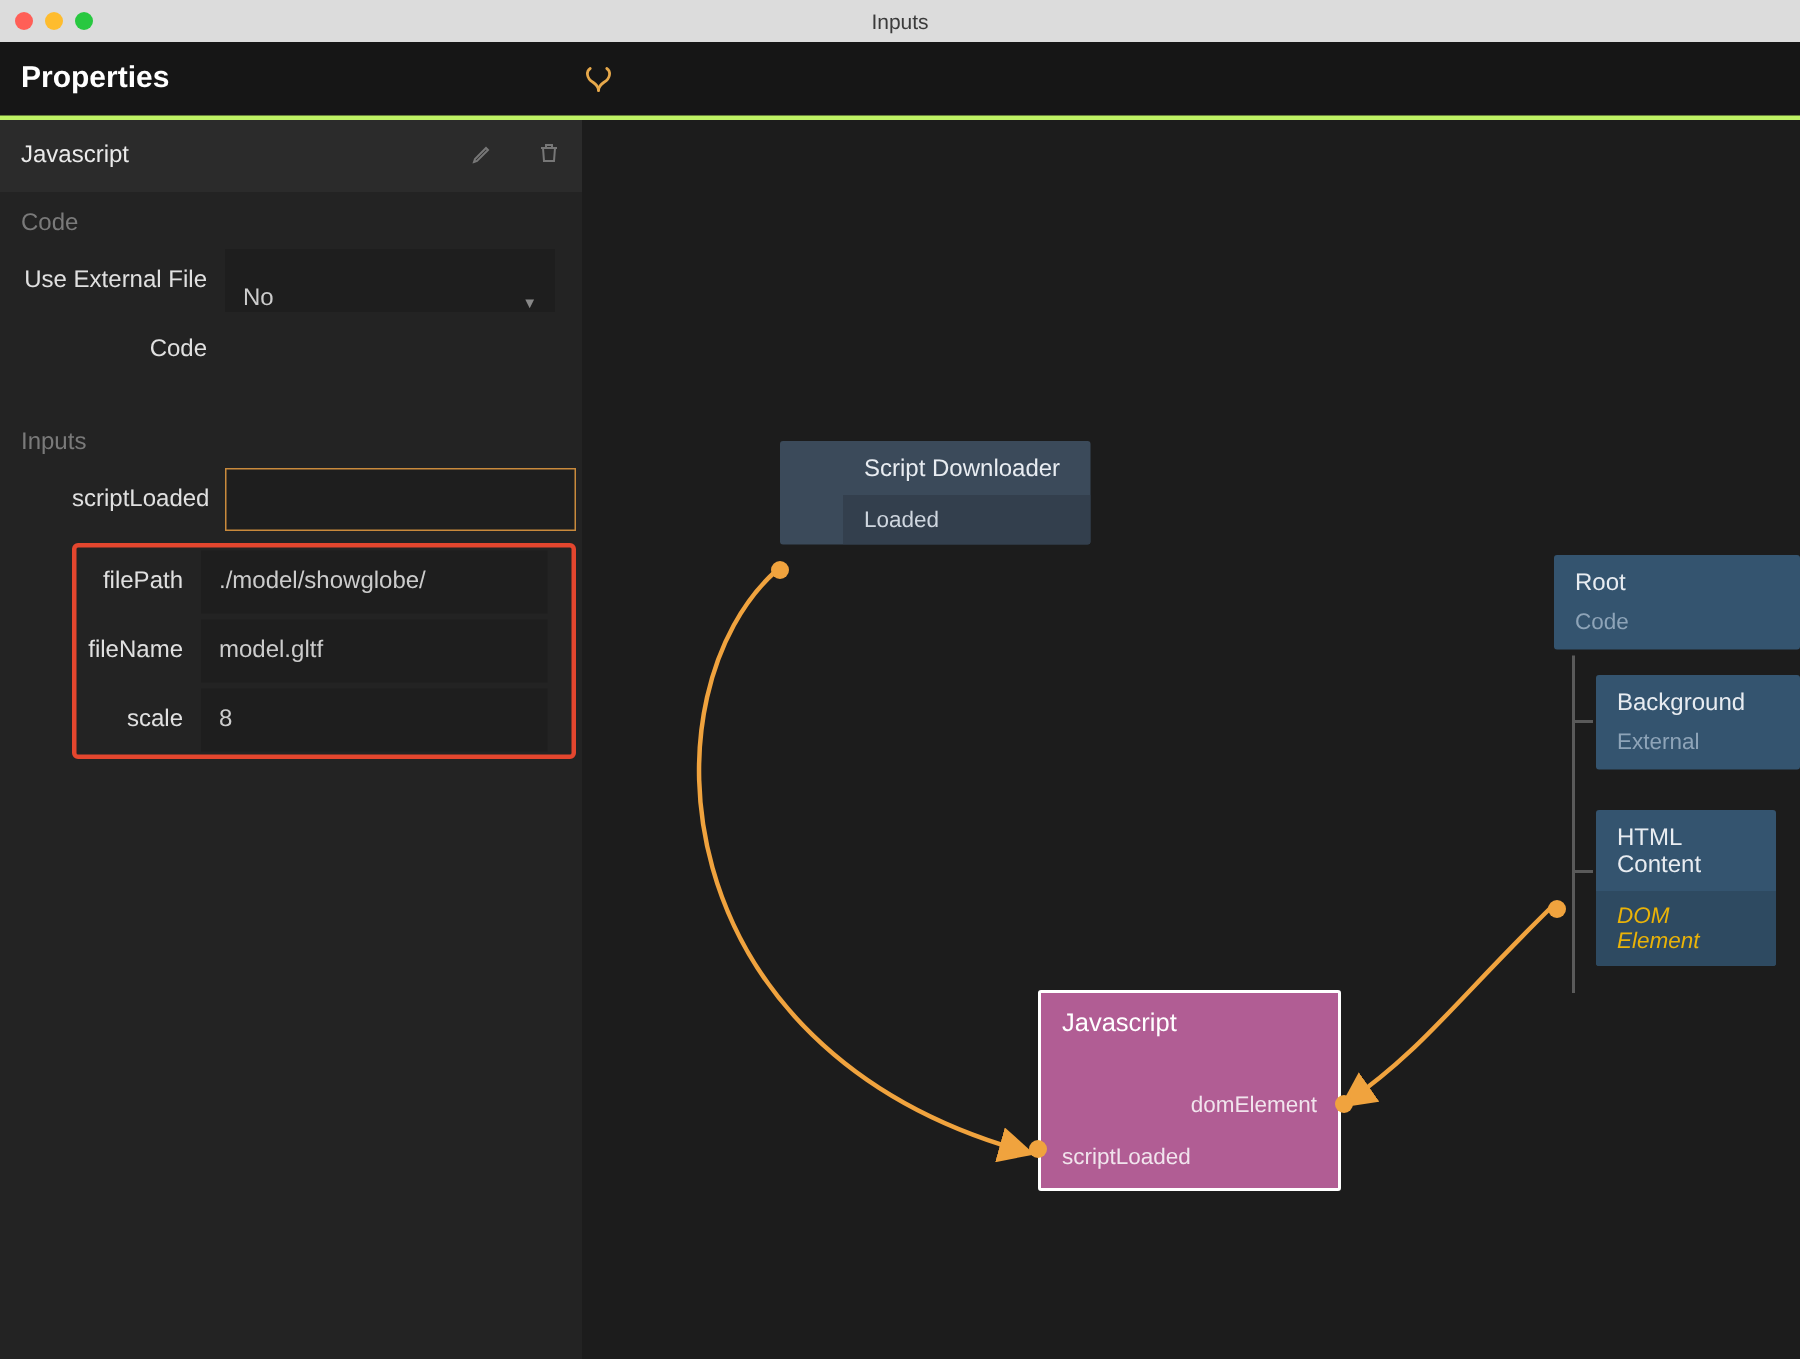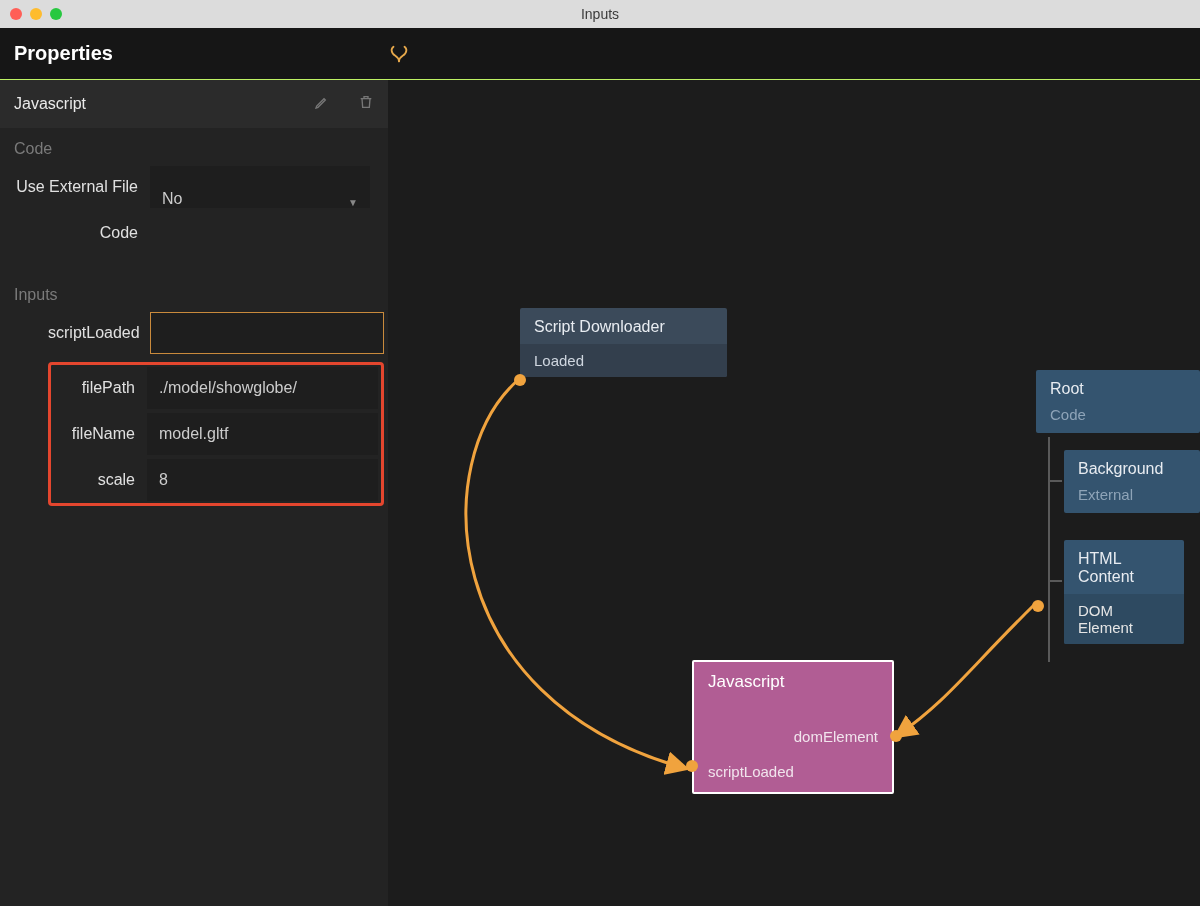--- a/index.html
+++ b/index.html
@@ -6,21 +6,21 @@
   html, body { width: 1200px; height: 906px; overflow: hidden; font-family: -apple-system, "Helvetica Neue", Arial, sans-serif; background: #1a1a1a; color: #ddd; }
   
   .titlebar { height: 28px; background: #dcdcdc; display: flex; align-items: center; position: relative; }
   .traffic { display: flex; gap: 8px; padding-left: 10px; }
   .tl-btn { width: 12px; height: 12px; border-radius: 50%; }
   .tl-red { background: #ff5f57; }
   .tl-yellow { background: #febc2e; }
   .tl-green { background: #28c840; }
   .titlebar-title { position: absolute; left: 50%; transform: translateX(-50%); color: #3b3b3b; font-size: 14px; }
   
-  .headerbar { height: 52px; background: #161616; border-bottom: 1px solid #bef264; display: flex; align-items: center; padding-left: 14px; }
+  .headerbar { height: 52px; background: #161616; border-bottom: 3px solid #bef264; display: flex; align-items: center; padding-left: 14px; }
   .headerbar .title { font-size: 20px; font-weight: 700; color: #fff; }
   .header-icon { margin-left: auto; margin-right: 790px; color: #e6a84b; display:flex; align-items:center; }
   
   .main { display: flex; height: calc(906px - 28px - 52px); }
   .sidebar { width: 388px; background: #232323; display: flex; flex-direction: column; }
   .canvas { flex: 1; background: #1c1c1c; position: relative; overflow: hidden; }
   
   .panel-head { display: flex; align-items: center; height: 48px; padding: 0 14px; background: #2b2b2b; }
   .panel-head .name { font-size: 16px; color: #eaeaea; }
   .panel-head .actions { margin-left: auto; display: flex; gap: 28px; }
@@ -29,37 +29,37 @@
   .form-row { display: flex; align-items: center; height: 46px; }
   .form-label { width: 150px; text-align: right; padding-right: 12px; font-size: 16px; color: #e0e0e0; }
   .form-ctrl { flex: 1; height: 42px; background: #1e1e1e; border: none; display: flex; align-items: flex-end; padding: 0 12px; font-size: 16px; color: #ccc; justify-content: space-between; margin-right: 14px; }
   .form-ctrl.center { justify-content: center; }
   .form-input { flex:1; height:42px; background:#1e1e1e; border:none; padding:0 12px; font-size:16px; color:#ccc; outline:none; }
   .sep { height: 18px; }
   .group-highlight { margin: 0 4px 0 48px; }
   .scriptLoaded-input { border:1px solid #c98a3c; }
   .red-box { border: 3px solid #e4462e; border-radius: 4px; padding: 0; margin: 6px 4px 6px 48px; }
   .red-box .form-row .form-label { width: 102px; }
-  .red-box .form-input, .red-box .form-ctrl { margin-right: 3px; }
+  .red-box .form-input, .red-box .form-ctrl { margin-right: 16px; }
   .chev { color:#888; font-size:10px; }
   
   svg.wires { position:absolute; inset:0; width:100%; height:100%; pointer-events:none; }
   .node { position: absolute; border-radius: 2px; overflow: hidden; font-size: 16px; }
   .node .title { padding: 10px 14px 8px; color: #e8ecf1; }
   .node .sub { padding: 0 14px 10px; color: #9aa7b4; font-size:15px; }
   .node .port-row { display:flex; align-items:center; padding: 8px 14px; font-size:15px; color:#cfd6df; }
   .port { width:12px; height:12px; border-radius:50%; background:#f0a33e; position:absolute; }
   .script-dl { left: 520px; top: 308px; width: 207px; background:#3b4a5a; }
   .script-dl .port-row { background:#333f4d; }
   .root-node { right: 0; top: 370px; width: 164px; background:#34546f; }
   .root-node .sub { color:#8ea4b8; }
   .bg-node { right:0; top: 450px; width: 136px; background:#34546f; }
   .bg-node .sub { color:#8ea4b8; }
   .html-node { right:0; top: 540px; width:120px; background:#34546f; }
-  .html-node .port-row { color:#e5e5e5; }
+  .html-node .port-row { color:#eab308;font-style:italic; }
   .js-node { left: 692px; top: 660px; width: 202px; height: 134px; background:#b15d94; border:2px solid #fff; }
   .js-node .title { color:#fff; font-size:17px; padding-top:10px; }
   .js-node .port-in { position:absolute; right:14px; top:66px; color:#f1e4ed; font-size:15px; }
   .js-node .port-in2 { position:absolute; left:14px; bottom:12px; color:#f1e4ed; font-size:15px; }
   
   .tree-line { position:absolute; background:#5a5a5a; }
 </style>
 </head>
 <body>
 
@@ -145,21 +145,21 @@
       <defs>
         <marker id="arrow" markerWidth="8" markerHeight="8" refX="6" refY="4" orient="auto">
           <path d="M0,0 L8,4 L0,8 z" fill="#f0a33e"></path>
         </marker>
       </defs>
 
       <path d="M 130 300 C 40 380, 50 620, 296 688" stroke="#f0a33e" stroke-width="3" fill="none" marker-end="url(#arrow)"></path>
       <path d="M 646 525 C 580 590, 560 620, 510 655" stroke="#f0a33e" stroke-width="3" fill="none" marker-end="url(#arrow)"></path>
     </svg>
 
-    <div class="node script-dl" style="left:132px; top:228px;">
+    <div class="node script-dl" style="left:132px; top:214px;padding-left:42px;">
       <div class="title">Script Downloader</div>
       <div class="port-row">
         <span>Loaded</span>
       </div>
     </div>
     <div class="port" style="left:126px; top:294px;"></div>
 
     <div class="node root-node" style="left:648px; top:290px;">
       <div class="title">Root</div>
       <div class="sub">Code</div>

